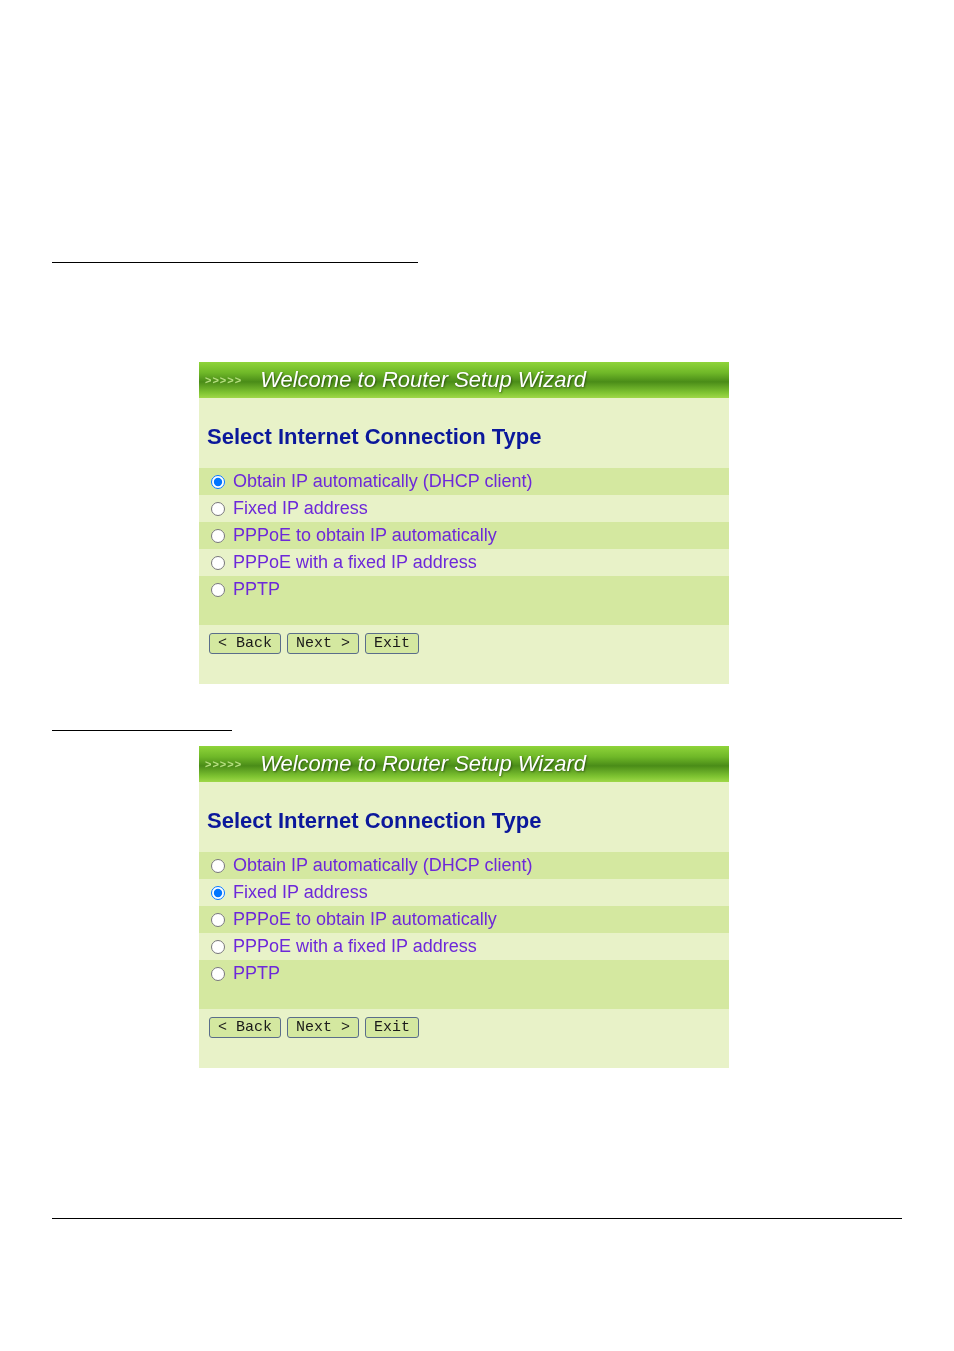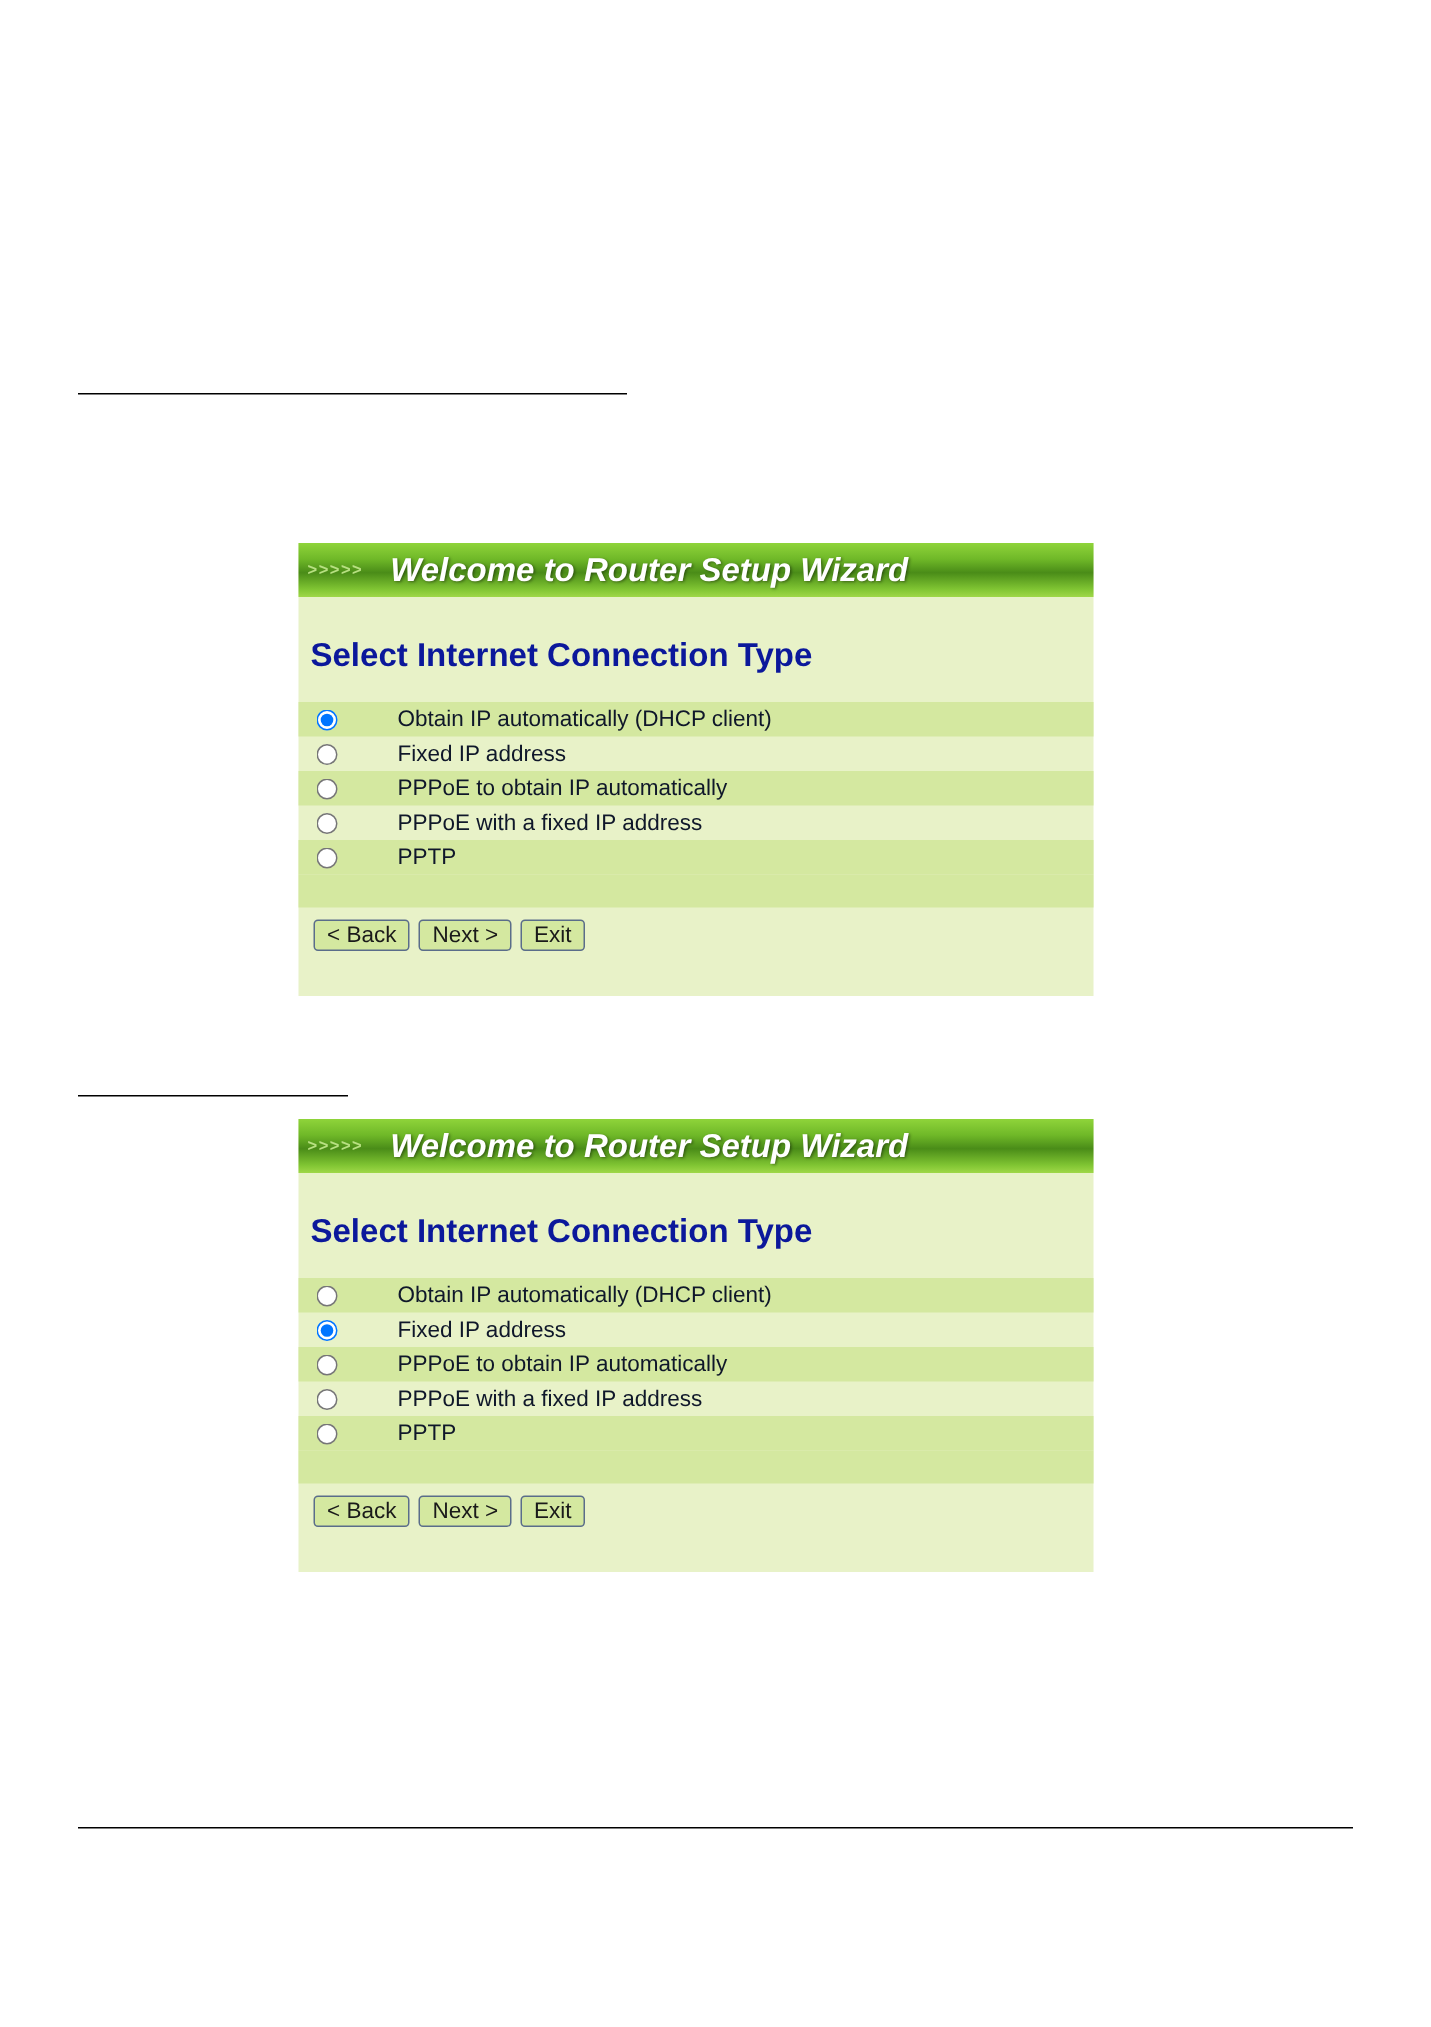--- a/index.html
+++ b/index.html
@@ -32,21 +32,21 @@
     }
     .chevrons {
       color: #b8e082;
       font-size: 11px;
       font-weight: bold;
       letter-spacing: 1px;
       margin-right: 18px;
     }
     .wizard-title {
       color: #fff;
-      font-weight: bold;
+      font-weight: normal;
       font-style: italic;
       font-size: 22px;
       text-shadow: 1px 1px 2px rgba(0,0,0,0.4);
       font-family: Arial, Helvetica, sans-serif;
       text-align: center;
     }
     .panel-heading {
       color: #0b189b;
       font-weight: bold;
       font-size: 22px;
@@ -58,41 +58,40 @@
       align-items: center;
       padding: 3px 0 3px 12px;
     }
     .option-row.alt { background: #d4e8a0; }
     .option-row input[type="radio"] {
       margin-right: 8px;
       width: 14px;
       height: 14px;
     }
     .option-label {
-      font-size: 15px;
-      color: #0f172a;
+      font-size: 18px;
+      color: #6d28d9;
       font-family: Arial, Helvetica, sans-serif;
-      margin-left: 32px;
     }
     .spacer-row {
       height: 22px;
       background: #d4e8a0;
     }
     .button-row {
       padding: 8px 0 30px 10px;
       display: flex;
       gap: 6px;
     }
     .wiz-button {
       background: #d4e8a0;
       border: 1px solid #5a6d8a;
       border-radius: 3px;
       padding: 1px 8px;
       font-size: 15px;
-      font-family: Liberation Sans, sans-serif;
+      font-family: Liberation Mono, monospace;
       cursor: pointer;
       color: #1a1a1a;
     }
   </style>
 </head>
 <body>
 
 <div class="underline-text" style="left:52px; top:262px; width:366px;"></div>
 
 <div class="wizard-panel" style="left:199px; top:362px;">

